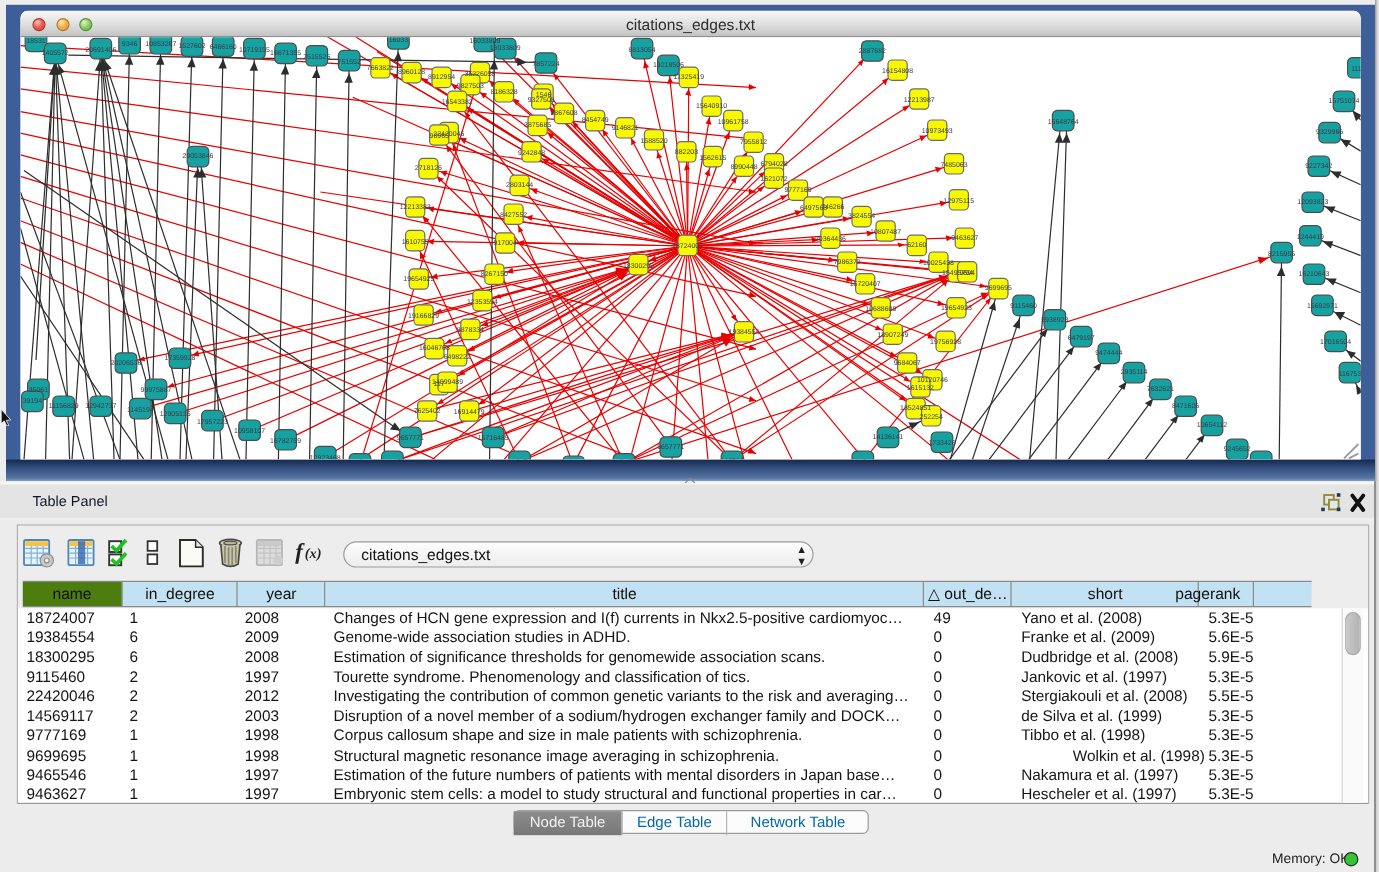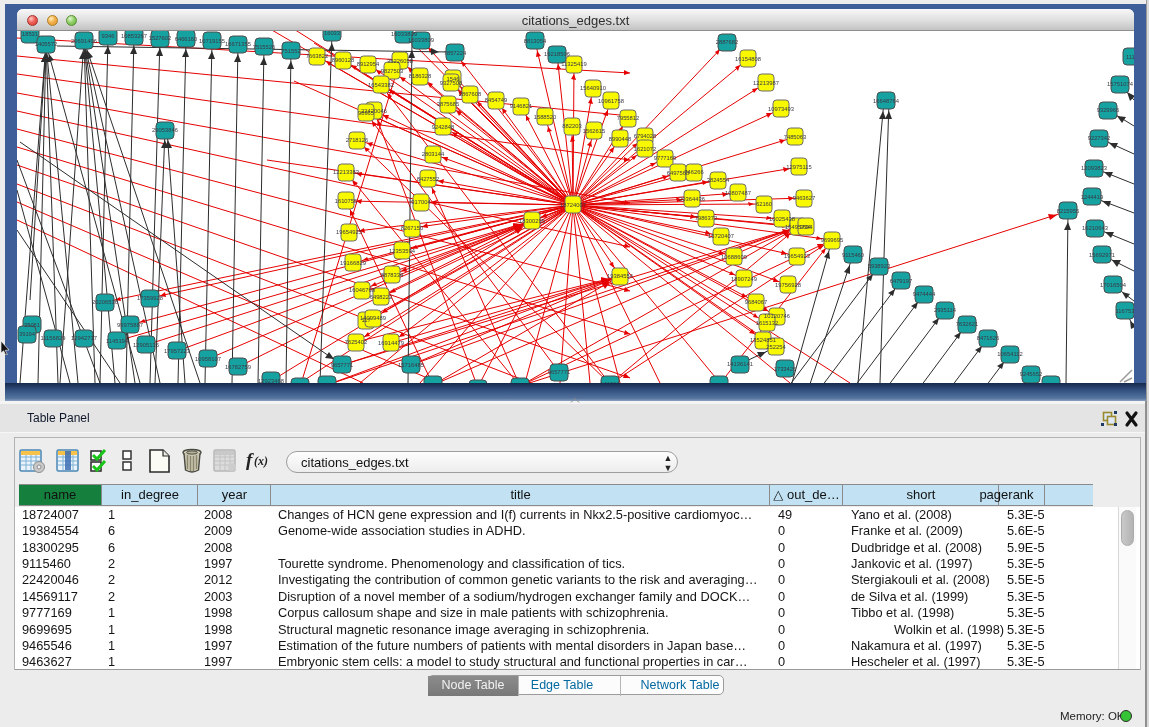--- a/index.html
+++ b/index.html
@@ -35,21 +35,21 @@
 .row span { position:absolute; top:0; white-space:nowrap; }
 #rowline { left:15px; top:669px; width:1125px; height:1px; background:#9a9a9a; }
 
 #sbtrack { left:1118px; top:507px; width:18px; height:162px; background:#fafafa; border-left:1px solid #d8d8d8; }
 #sbthumb { left:1120.5px; top:510px; width:13px; height:36px; background:linear-gradient(90deg,#c9c9c9,#b3b3b3); border-radius:7px; border:1px solid #ababab; }
 
 #tabs { left:428px; top:675px; width:296px; height:20px; border:1px solid #9b9b9b; border-radius:5px; background:#fcfcfc; overflow:hidden; }
 .tab { position:absolute; top:0; height:20px; font-size:12.5px; text-align:center; line-height:19px; color:#0369a1; }
 #tab1 { left:0; width:90px; background:linear-gradient(#8c8c8c,#787878); color:#f2f2f2; }
 #tab2 { left:90px; width:87px; border-left:1px solid #b5b5b5; }
-#tab3 { left:177px; width:119px; border-left:1px solid #b5b5b5;margin-left:15px; }
+#tab3 { left:177px; width:119px; border-left:1px solid #b5b5b5; }
 #memtext { left:1060px; top:710px; font-size:11.5px; color:#222; }
 #memdot { left:1120px; top:710px; width:12px; height:12px; border-radius:50%; background:#35c435; border:1.5px solid #2c2c2c; }
 #rightedge { left:1145px; top:401px; width:2px; height:326px; background:#8f8f8f; }
 #fredge { left:1147px; top:401px; width:2px; height:326px; background:#d9d9d9; }
 </style></head>
 <body>
 <div id="stage">
  <div class="abs" id="topstrip"></div>
  <div class="abs" id="leftstrip"></div>
  <div class="abs" id="frame"></div>
@@ -781,21 +781,21 @@
 
  <g transform="translate(228,0)">
   <text x="0" y="18" font-family="Liberation Serif, serif" font-style="italic" font-weight="bold" font-size="19" fill="#222">f</text>
   <text x="8" y="17" font-family="Liberation Serif, serif" font-style="italic" font-weight="bold" font-size="12" fill="#222">(x)</text>
  </g>
 </svg>
  <div class="abs" id="dropdown">citations_edges.txt</div>
  <div class="abs" id="ddarrow">▲<br>▼</div>
  <div class="abs" id="rowsbg"></div>
  <div class="abs" id="thead">
-   <div class="hc" style="left:0;width:83px;background:#15803d">name</div>
+   <div class="hc" style="left:0;width:83px;background:#4d7c0f">name</div>
    <div class="hc" style="left:84px;width:95px">in_degree</div>
    <div class="hc" style="left:180px;width:72px">year</div>
    <div class="hc" style="left:253px;width:498px">title</div>
    <div class="hc" style="left:752px;width:72px">△ out_de…</div>
    <div class="hc" style="left:825px;width:155px">short</div>
    <div class="hc" style="left:950px;width:76px">pagerank</div>
  </div>
  <div class="row" style="top:507.0px">
       <span style="left:22px">18724007</span>
       <span style="left:108px">1</span>
@@ -811,20 +811,21 @@
       <span style="left:204px">2009</span>
       <span style="left:278px">Genome-wide association studies in ADHD.</span>
       <span style="left:778px">0</span>
       <span style="left:851px">Franke et al. (2009)</span>
       <span style="left:1007px">5.6E-5</span>
     </div>
     <div class="row" style="top:539.7px">
       <span style="left:22px">18300295</span>
       <span style="left:108px">6</span>
       <span style="left:204px">2008</span>
+      <span style="left:278px">Estimation of significance thresholds for genomewide association scans.</span>
       <span style="left:778px">0</span>
       <span style="left:851px">Dudbridge et al. (2008)</span>
       <span style="left:1007px">5.9E-5</span>
     </div>
     <div class="row" style="top:556.0px">
       <span style="left:22px">9115460</span>
       <span style="left:108px">2</span>
       <span style="left:204px">1997</span>
       <span style="left:278px">Tourette syndrome. Phenomenology and classification of tics.</span>
       <span style="left:778px">0</span>

